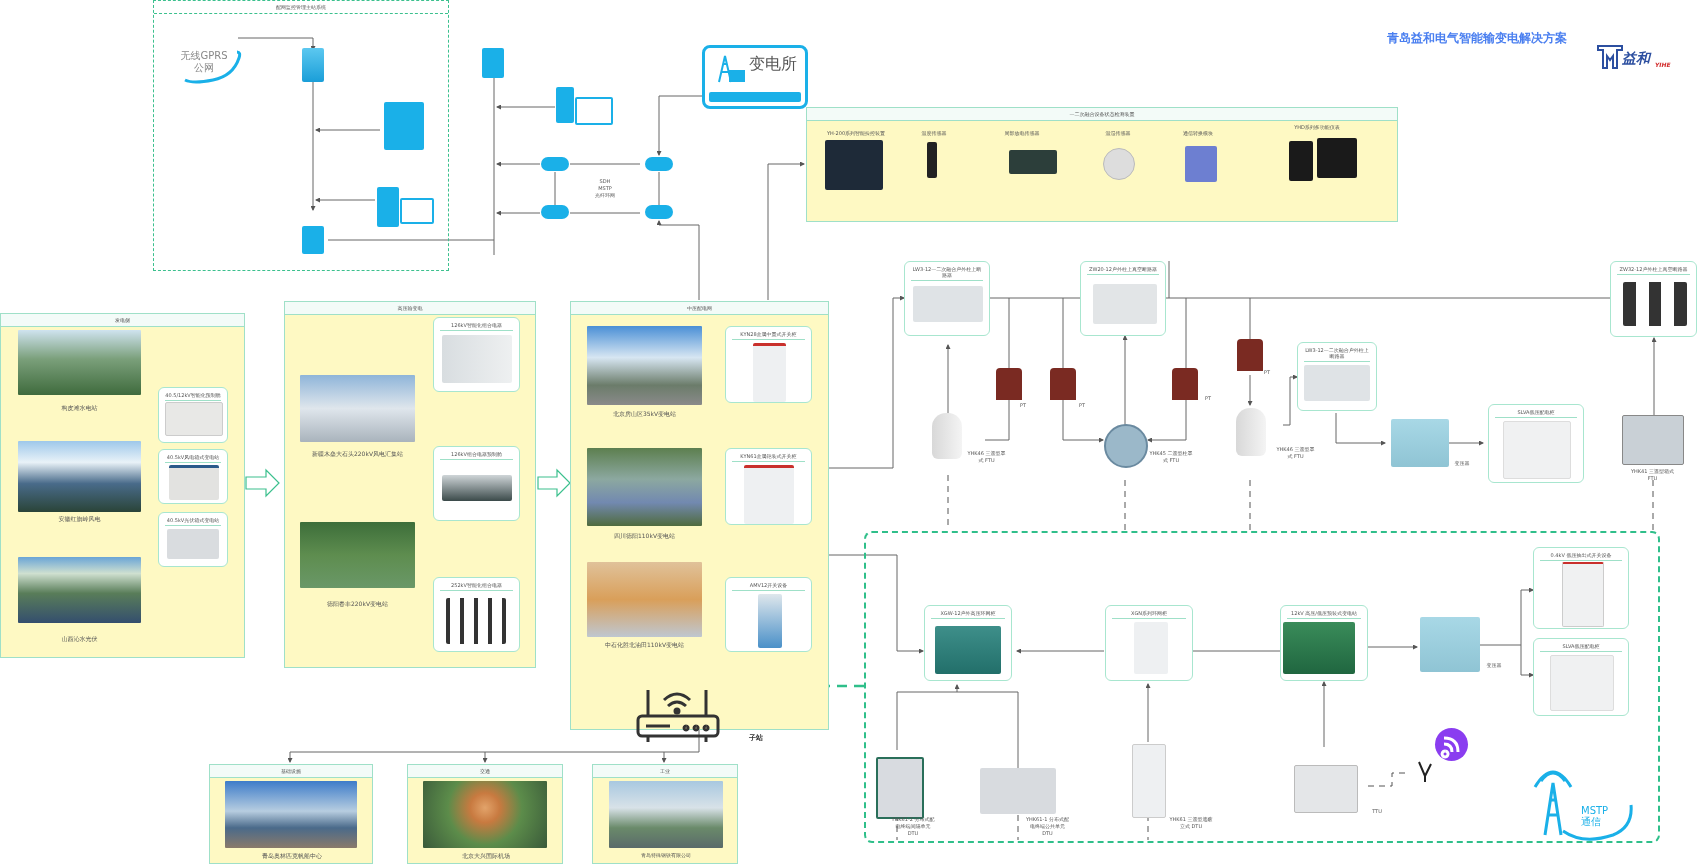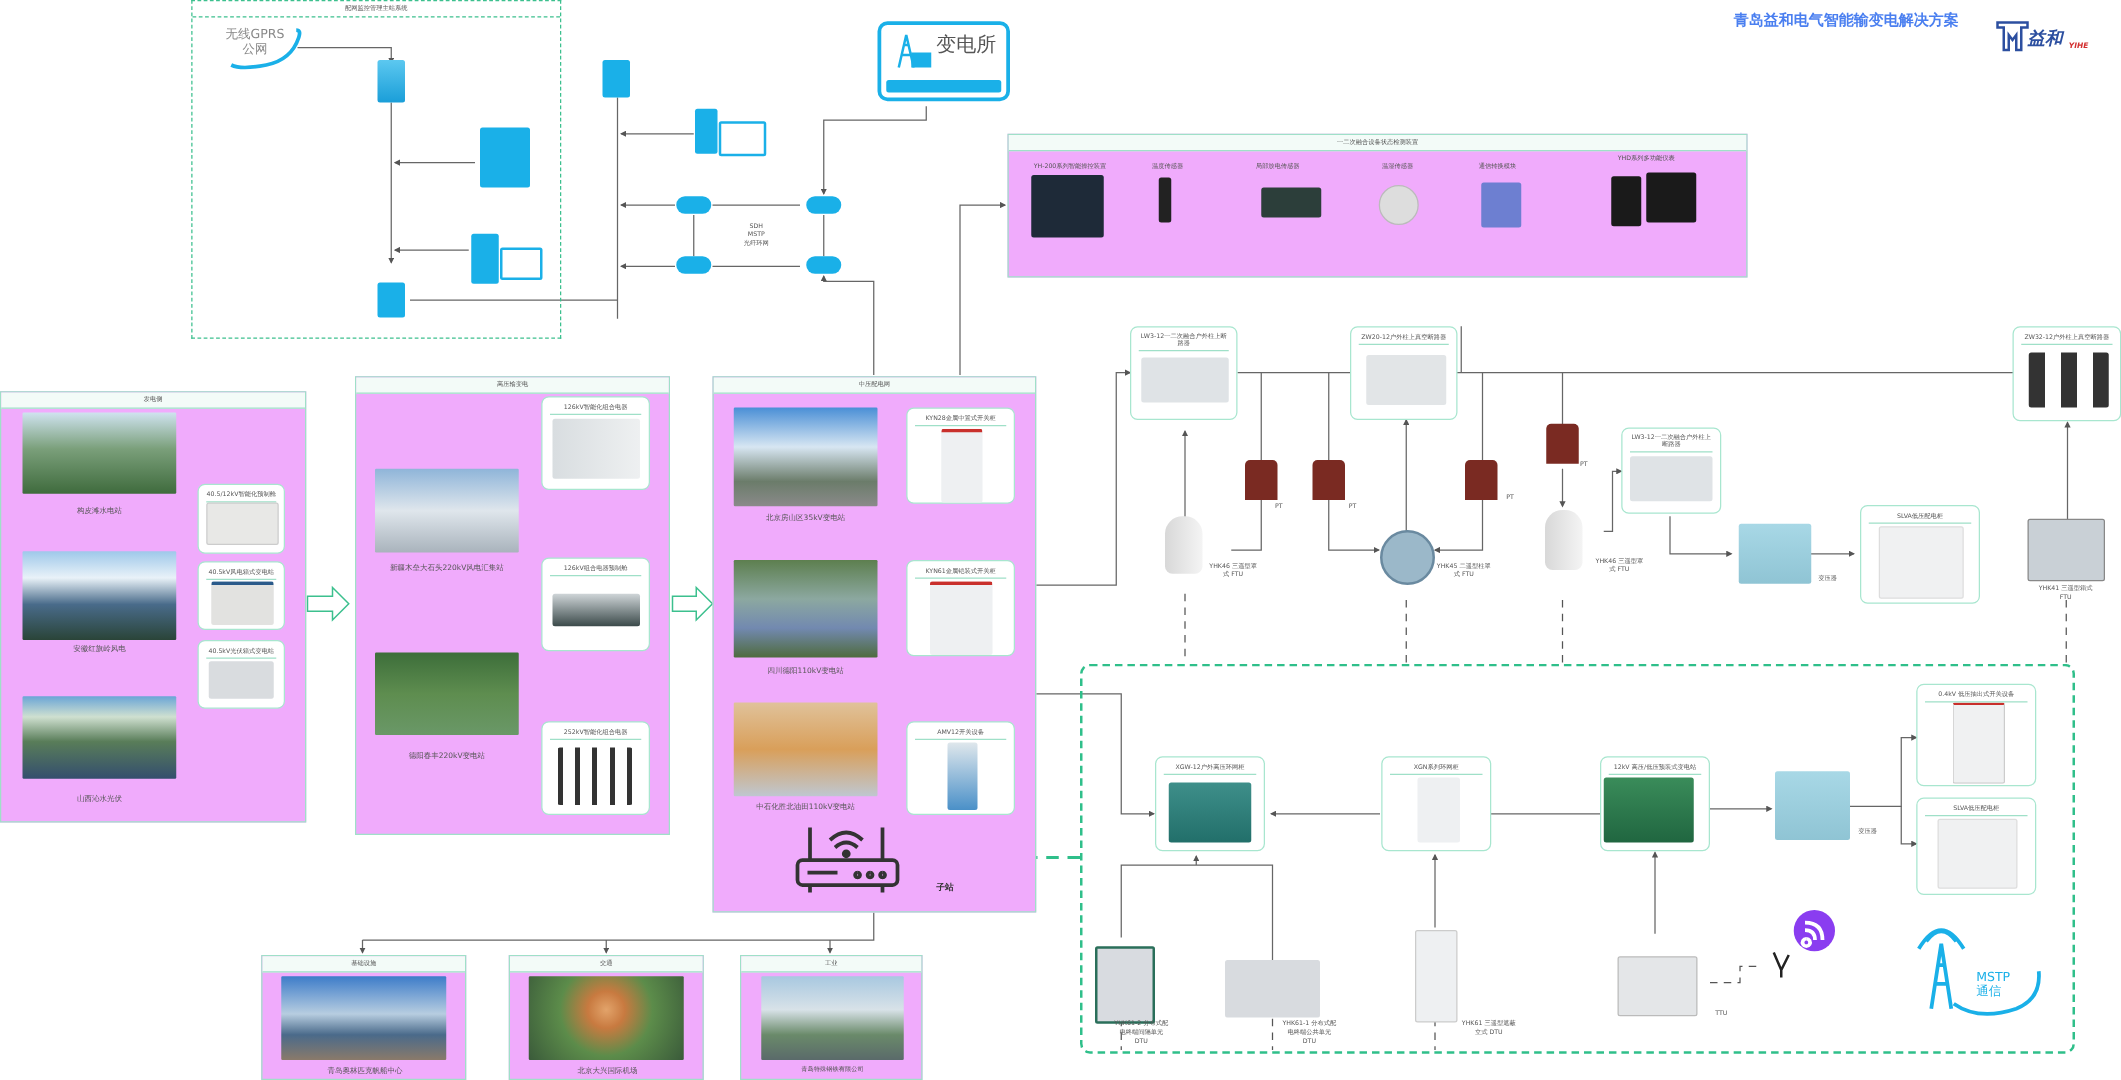--- a/index.html
+++ b/index.html
@@ -1,18 +1,18 @@
 <!DOCTYPE html>
 <html><head>
 <meta charset="utf-8">
 <style>
   html, body { margin:0; padding:0; background:#ffffff; }
   body { width:1697px; height:864px; position:relative; overflow:hidden; font-family:"DejaVu Sans", sans-serif; color:#444; }
-  .abs { position:absolute; }
-  .panel { position:absolute; border:1px solid #9fe0c8; background:#f0abfc; box-sizing:border-box; }
+  .abs { position:absolute;margin-top:28px; }
+  .panel { position:absolute; border:1px solid #9fe0c8; background:#fef9c3; box-sizing:border-box; }
   .panel-head { height:12px; border-bottom:1px solid #9fe0c8; background:#f3fbf8; font-size:5px; color:#555; text-align:center; line-height:12px; }
   .card { position:absolute; border:1.5px solid #a8e6cf; border-radius:6px; background:#fff; box-sizing:border-box; }
   .card-title { font-size:5px; color:#555; text-align:center; margin:4px 6px 0; border-bottom:1px solid #9fe0c8; padding-bottom:2px; white-space:nowrap; overflow:hidden; }
   .cap { position:absolute; font-size:6px; color:#555; text-align:center; white-space:nowrap; }
   .small { font-size:5px; color:#555; position:absolute; text-align:center; line-height:7px; }
   .photo { position:absolute; border-radius:1px; }
   .dash-box { position:absolute; border:1.5px dashed #3cc08e; box-sizing:border-box; }
   .dash-box-big { position:absolute; border:2.5px dashed #2fbf8a; border-radius:8px; box-sizing:border-box; }
   .device { position:absolute; border-radius:2px; }
   .title-main { position:absolute; font-size:12px; font-weight:bold; color:#4a7ff0; }
@@ -112,21 +112,21 @@
     <path d="M1018,815 L1018,840"></path>
     <path d="M1148,815 L1148,840"></path>
     <path d="M1368,786 L1392,786 L1392,773 L1405,773"></path>
   </g>
   <path d="M864,686 L740,686" stroke="#2fbf8a" stroke-width="2.5" stroke-dasharray="10,7" fill="none" marker-end="url(#ahg)"></path>
 
   <path d="M246,477 L266,477 L266,470 L279,483 L266,496 L266,489 L246,489 Z" fill="#fff" stroke="#3cc08e" stroke-width="1.2" transform="translate(0,0)"></path>
   <path d="M538,477 L557,477 L557,470 L570,483 L557,496 L557,489 L538,489 Z" fill="#fff" stroke="#3cc08e" stroke-width="1.2"></path>
 </svg>
 
-<div class="title-main" style="left:1387px; top:8px;">青岛益和电气智能输变电解决方案</div>
+<div class="title-main" style="left:1387px; top:30px;">青岛益和电气智能输变电解决方案</div>
 <div class="abs" style="left:1595px; top:14px; width:90px; height:30px;">
   <svg width="30" height="28">
     <path d="M3,4 L27,4 L27,8 L22,8 L22,26 L18,26 L18,14 L15,18 L12,14 L12,26 L8,26 L8,8 L3,8 Z" fill="none" stroke="#2c4fa0" stroke-width="2"></path>
   </svg>
   <span class="logo-text" style="left:27px; top:8px;">益和</span>
   <span class="logo-sub" style="left:60px; top:19px;">YIHE</span>
 </div>
 
 <div class="dash-box" style="left:153px; top:0px; width:296px; height:271px;">
   <div style="height:12px; border-bottom:1.5px dashed #3cc08e; font-size:5px; text-align:center; line-height:12px; color:#555;">配网监控管理主站系统</div>

